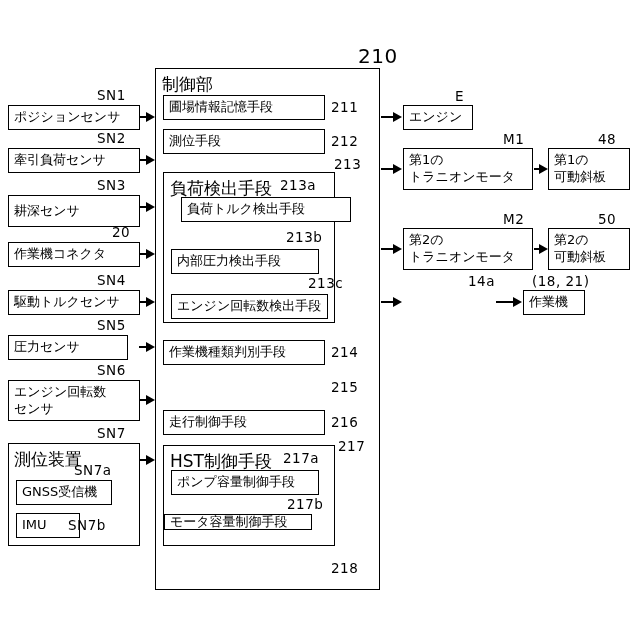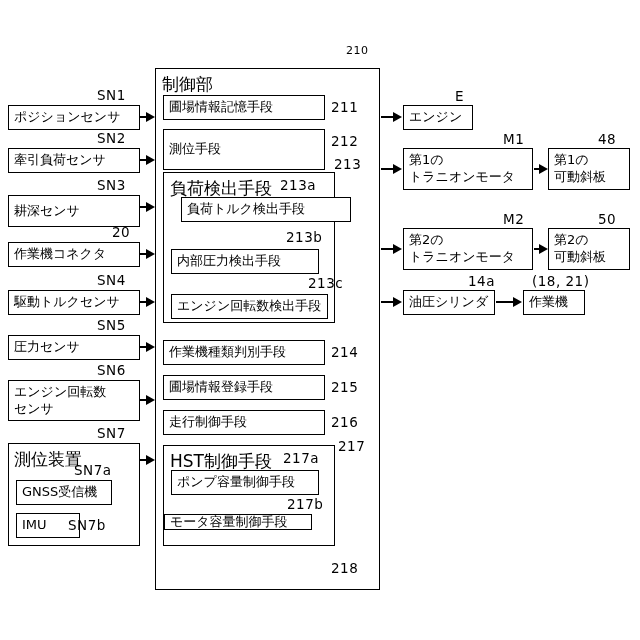--- a/index.html
+++ b/index.html
@@ -22,21 +22,21 @@
     padding: 2px 5px;
     white-space: pre-line;
   }
   .group {
     position: absolute;
     border: 1.5px solid #000;
     background: #fff;
   }
   .gtitle { position: absolute; font-size: 17px; }
   .ref { position: absolute; font-size: 13.5px; letter-spacing: 0.5px; }
-  .ref.big { font-size: 11px; }
+  .ref.big { font-size: 20px; margin-left: 12px; }
   .arrow { position: absolute; height: 2px; background: #000; }
   .arrow::after {
     content: "";
     position: absolute;
     right: -8px;
     top: -4px;
     width: 0; height: 0;
     border-left: 9px solid #000;
     border-top: 5px solid transparent;
     border-bottom: 5px solid transparent;
@@ -47,37 +47,36 @@
 
 <div class="canvas">
 
   <div class="ref big" style="left:346px;top:44px">210</div>
   <div class="group" style="left:155px;top:68px;width:225px;height:522px"></div>
   <div class="gtitle" style="left:162px;top:73px">制御部</div>
 
   <div class="box" style="left:163px;top:95px;width:162px;height:25px">圃場情報記憶手段</div>
   <div class="ref" style="left:331px;top:99px">211</div>
 
-  <div class="box" style="left:163px;top:129px;width:162px;height:41px">測位手段</div>
+  <div class="box" style="left:163px;top:129px;width:162px;height:25px">測位手段</div>
   <div class="ref" style="left:331px;top:133px">212</div>
 
   <div class="group" style="left:163px;top:172px;width:172px;height:151px"></div>
   <div class="ref" style="left:334px;top:156px">213</div>
   <div class="gtitle" style="left:170px;top:177px">負荷検出手段</div>
   <div class="ref" style="left:280px;top:177px">213a</div>
   <div class="box" style="left:181px;top:197px;width:170px;height:25px">負荷トルク検出手段</div>
   <div class="ref" style="left:286px;top:229px">213b</div>
   <div class="box" style="left:171px;top:249px;width:148px;height:25px">内部圧力検出手段</div>
   <div class="ref" style="left:308px;top:275px">213c</div>
   <div class="box" style="left:171px;top:294px;width:157px;height:25px">エンジン回転数検出手段</div>
 
   <div class="box" style="left:163px;top:340px;width:162px;height:25px">作業機種類判別手段</div>
   <div class="ref" style="left:331px;top:344px">214</div>
 
-  <div class="box" style="left:163px;top:375px;width:162px;height:25px">圃場情報登録手段</div>
   <div class="ref" style="left:331px;top:379px">215</div>
 
   <div class="box" style="left:163px;top:410px;width:162px;height:25px">走行制御手段</div>
   <div class="ref" style="left:331px;top:414px">216</div>
 
   <div class="group" style="left:163px;top:445px;width:172px;height:101px"></div>
   <div class="ref" style="left:338px;top:438px">217</div>
   <div class="gtitle" style="left:170px;top:450px">HST制御手段</div>
   <div class="ref" style="left:283px;top:450px">217a</div>
   <div class="box" style="left:171px;top:470px;width:148px;height:25px">ポンプ容量制御手段</div>
@@ -95,21 +94,21 @@
   <div class="ref" style="left:97px;top:177px">SN3</div>
   <div class="box" style="left:8px;top:195px;width:132px;height:32px">耕深センサ</div>
 
   <div class="ref" style="left:112px;top:224px">20</div>
   <div class="box" style="left:8px;top:242px;width:132px;height:25px">作業機コネクタ</div>
 
   <div class="ref" style="left:97px;top:272px">SN4</div>
   <div class="box" style="left:8px;top:290px;width:132px;height:25px">駆動トルクセンサ</div>
 
   <div class="ref" style="left:97px;top:317px">SN5</div>
-  <div class="box" style="left:8px;top:335px;width:132px;height:25px">圧力センサ</div>
+  <div class="box" style="left:8px;top:335px;width:120px;height:25px">圧力センサ</div>
 
   <div class="ref" style="left:97px;top:362px">SN6</div>
   <div class="box" style="left:8px;top:380px;width:132px;height:41px">エンジン回転数
 センサ</div>
 
   <div class="ref" style="left:97px;top:425px">SN7</div>
   <div class="group" style="left:8px;top:443px;width:132px;height:103px"></div>
   <div class="gtitle" style="left:14px;top:448px">測位装置</div>
   <div class="ref" style="left:74px;top:462px">SN7a</div>
   <div class="box" style="left:16px;top:480px;width:96px;height:25px">GNSS受信機</div>
@@ -127,21 +126,20 @@
 可動斜板</div>
 
   <div class="ref" style="left:503px;top:211px">M2</div>
   <div class="box" style="left:403px;top:228px;width:130px;height:42px">第2の
 トラニオンモータ</div>
   <div class="ref" style="left:598px;top:211px">50</div>
   <div class="box" style="left:548px;top:228px;width:82px;height:42px">第2の
 可動斜板</div>
 
   <div class="ref" style="left:468px;top:273px">14a</div>
-  <div class="box" style="left:403px;top:290px;width:92px;height:25px">油圧シリンダ</div>
   <div class="ref" style="left:532px;top:273px">(18, 21)</div>
   <div class="box" style="left:523px;top:290px;width:62px;height:25px">作業機</div>
 
   <div class="arrow" style="left:139px;top:116px;width:8px"></div>
   <div class="arrow" style="left:139px;top:159px;width:8px"></div>
   <div class="arrow" style="left:139px;top:206px;width:8px"></div>
   <div class="arrow" style="left:139px;top:253px;width:8px"></div>
   <div class="arrow" style="left:139px;top:301px;width:8px"></div>
   <div class="arrow" style="left:139px;top:346px;width:8px"></div>
   <div class="arrow" style="left:139px;top:399px;width:8px"></div>

